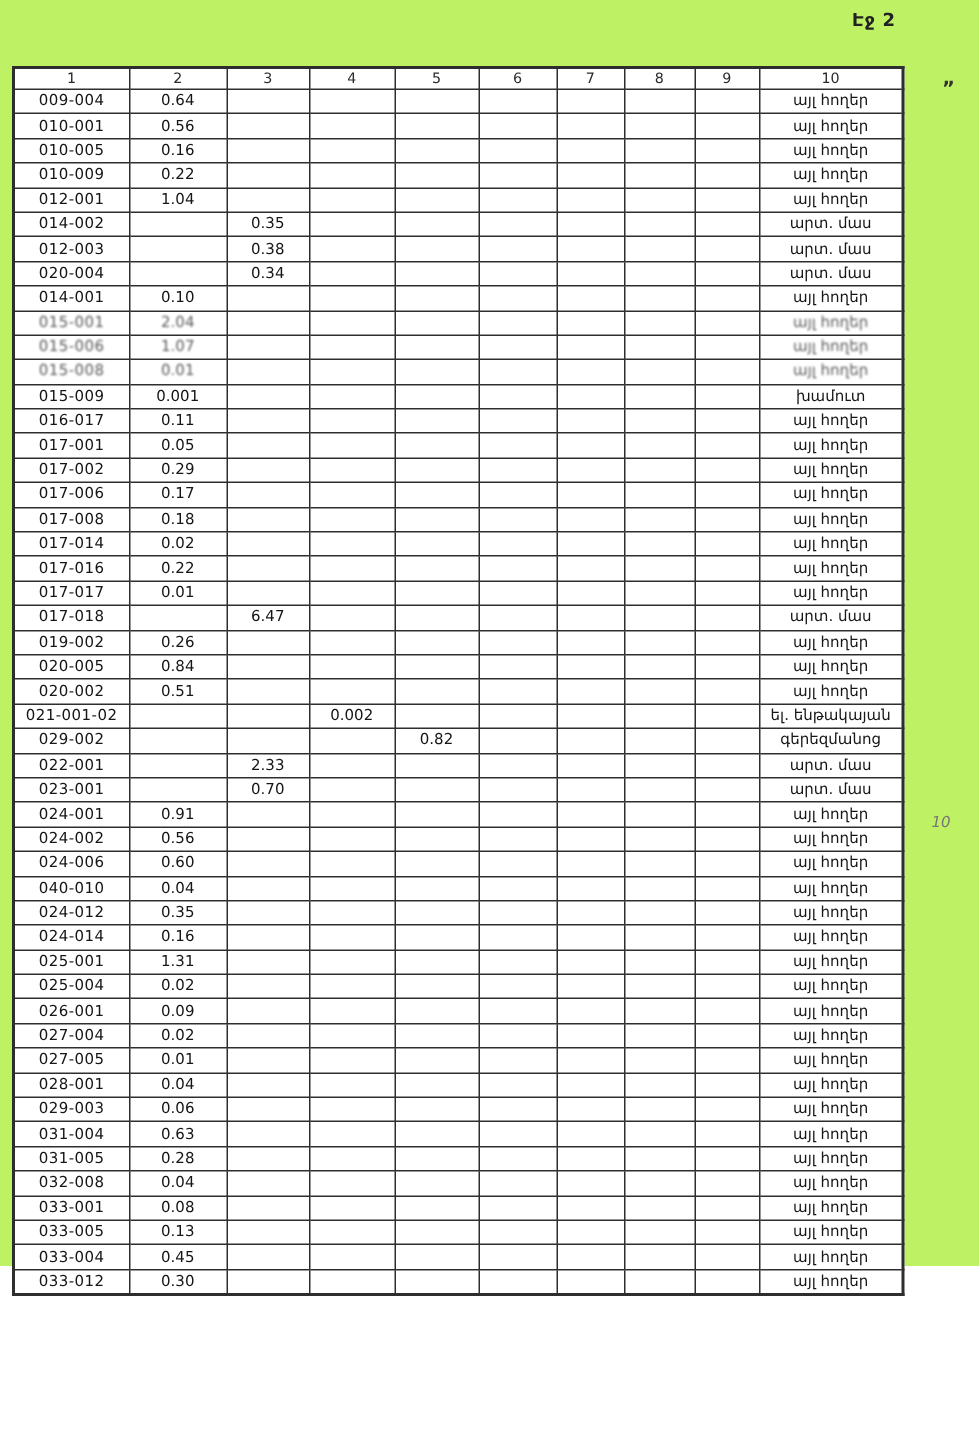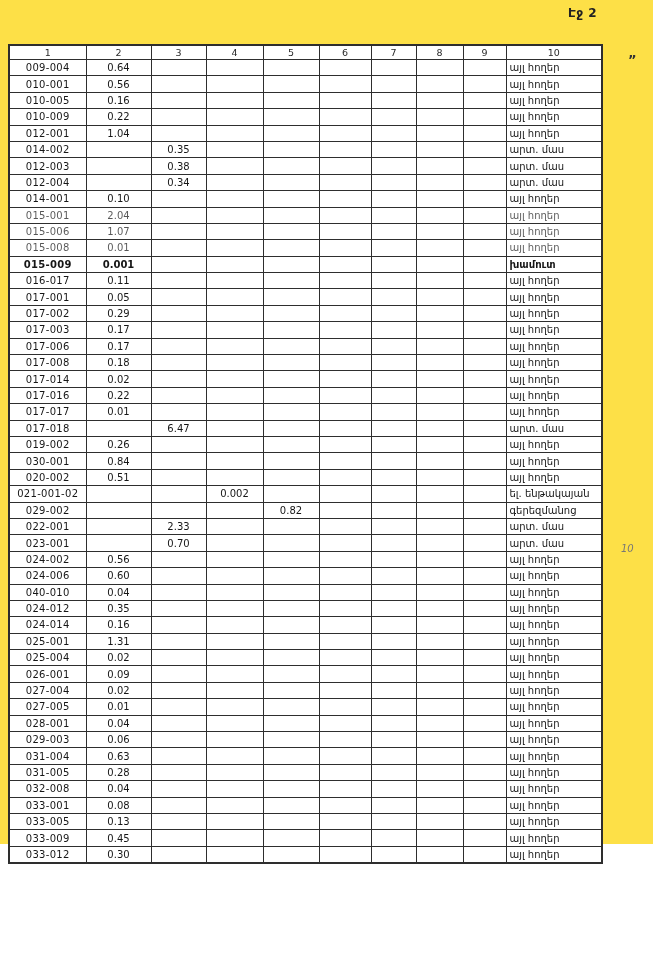--- a/index.html
+++ b/index.html
@@ -9,21 +9,21 @@
     height: 960px;
     background: #ffffff;
     font-family: "DejaVu Sans", sans-serif;
     color: #1c1c1c;
     overflow: hidden;
   }
   .sheet {
     position: relative;
     width: 653px;
     height: 844px;
-    background: #fde047;
+    background: #bef264;
   }
   .page-label {
     position: absolute;
     top: 6px;
     left: 568px;
     font-size: 12px;
     font-weight: bold;
     color: #222;
     letter-spacing: 0.5px;
   }
@@ -70,39 +70,39 @@
     height: 15.4px;
     font-size: 10px;
     padding: 0 3px;
     white-space: nowrap;
     overflow: hidden;
     color: #161616;
   }
   td.c1 { text-align: center; letter-spacing: 0.3px; margin-left: 25px; }
   td.c2, td.c3, td.c4, td.c5,
   td.c6, td.c7, td.c8, td.c9 { text-align: center; }
-  td.c10 { text-align: left; font-size: 9.5px; }
+  td.c10 { text-align: center; font-size: 9.5px; }
   col.w1 { width: 77px; }
   col.w2 { width: 65px; }
   col.w3 { width: 55px; }
   col.w4 { width: 57px; }
   col.w5 { width: 56px; }
   col.w6 { width: 52px; }
   col.w7 { width: 45px; }
   col.w8 { width: 47px; }
   col.w9 { width: 43px; }
   col.w10 { width: 96px; }
   
   tbody tr:nth-child(10),
   tbody tr:nth-child(11),
   tbody tr:nth-child(12) {
     filter: blur(0.6px);
     opacity: 0.72;
   }
-  tbody tr:nth-child(13) td { font-weight: 700; }
+  tbody tr:nth-child(13) td { font-weight: 400; }
 </style>
 </head>
 <body>
 
 <div class="sheet">
 
   <div class="page-label">Էջ 2</div>
 
   <div class="margin-mark-top">”</div>
 
@@ -214,21 +214,21 @@
           <td class="c3">0.38</td>
           <td class="c4"></td>
           <td class="c5"></td>
           <td class="c6"></td>
           <td class="c7"></td>
           <td class="c8"></td>
           <td class="c9"></td>
           <td class="c10">արտ. մաս</td>
         </tr>
         <tr>
-          <td class="c1">012-004</td>
+          <td class="c1">020-004</td>
           <td class="c2"></td>
           <td class="c3">0.34</td>
           <td class="c4"></td>
           <td class="c5"></td>
           <td class="c6"></td>
           <td class="c7"></td>
           <td class="c8"></td>
           <td class="c9"></td>
           <td class="c10">արտ. մաս</td>
         </tr>
@@ -312,32 +312,20 @@
           <td class="c5"></td>
           <td class="c6"></td>
           <td class="c7"></td>
           <td class="c8"></td>
           <td class="c9"></td>
           <td class="c10">այլ հողեր</td>
         </tr>
         <tr>
           <td class="c1">017-002</td>
           <td class="c2">0.29</td>
-          <td class="c3"></td>
-          <td class="c4"></td>
-          <td class="c5"></td>
-          <td class="c6"></td>
-          <td class="c7"></td>
-          <td class="c8"></td>
-          <td class="c9"></td>
-          <td class="c10">այլ հողեր</td>
-        </tr>
-        <tr>
-          <td class="c1">017-003</td>
-          <td class="c2">0.17</td>
           <td class="c3"></td>
           <td class="c4"></td>
           <td class="c5"></td>
           <td class="c6"></td>
           <td class="c7"></td>
           <td class="c8"></td>
           <td class="c9"></td>
           <td class="c10">այլ հողեր</td>
         </tr>
         <tr>
@@ -418,21 +406,21 @@
           <td class="c3"></td>
           <td class="c4"></td>
           <td class="c5"></td>
           <td class="c6"></td>
           <td class="c7"></td>
           <td class="c8"></td>
           <td class="c9"></td>
           <td class="c10">այլ հողեր</td>
         </tr>
         <tr>
-          <td class="c1">030-001</td>
+          <td class="c1">020-005</td>
           <td class="c2">0.84</td>
           <td class="c3"></td>
           <td class="c4"></td>
           <td class="c5"></td>
           <td class="c6"></td>
           <td class="c7"></td>
           <td class="c8"></td>
           <td class="c9"></td>
           <td class="c10">այլ հողեր</td>
         </tr>
@@ -490,20 +478,32 @@
           <td class="c3">0.70</td>
           <td class="c4"></td>
           <td class="c5"></td>
           <td class="c6"></td>
           <td class="c7"></td>
           <td class="c8"></td>
           <td class="c9"></td>
           <td class="c10">արտ. մաս</td>
         </tr>
         <tr>
+          <td class="c1">024-001</td>
+          <td class="c2">0.91</td>
+          <td class="c3"></td>
+          <td class="c4"></td>
+          <td class="c5"></td>
+          <td class="c6"></td>
+          <td class="c7"></td>
+          <td class="c8"></td>
+          <td class="c9"></td>
+          <td class="c10">այլ հողեր</td>
+        </tr>
+        <tr>
           <td class="c1">024-002</td>
           <td class="c2">0.56</td>
           <td class="c3"></td>
           <td class="c4"></td>
           <td class="c5"></td>
           <td class="c6"></td>
           <td class="c7"></td>
           <td class="c8"></td>
           <td class="c9"></td>
           <td class="c10">այլ հողեր</td>
@@ -694,21 +694,21 @@
           <td class="c3"></td>
           <td class="c4"></td>
           <td class="c5"></td>
           <td class="c6"></td>
           <td class="c7"></td>
           <td class="c8"></td>
           <td class="c9"></td>
           <td class="c10">այլ հողեր</td>
         </tr>
         <tr>
-          <td class="c1">033-009</td>
+          <td class="c1">033-004</td>
           <td class="c2">0.45</td>
           <td class="c3"></td>
           <td class="c4"></td>
           <td class="c5"></td>
           <td class="c6"></td>
           <td class="c7"></td>
           <td class="c8"></td>
           <td class="c9"></td>
           <td class="c10">այլ հողեր</td>
         </tr>

